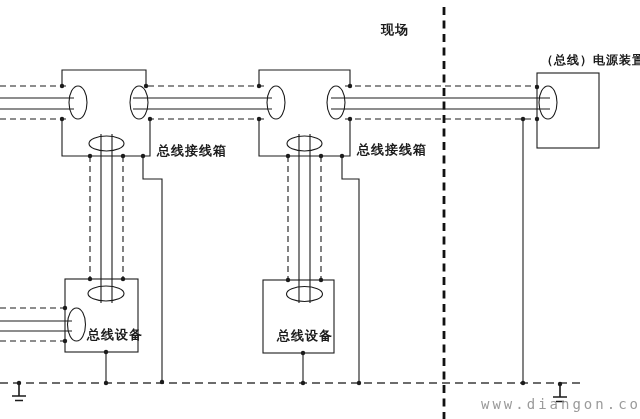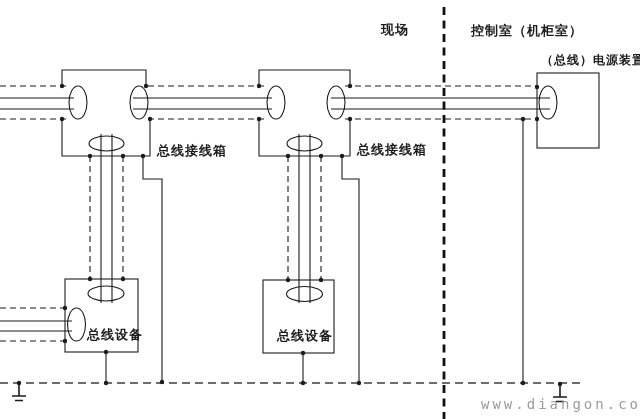--- a/index.html
+++ b/index.html
@@ -151,21 +151,20 @@
       <circle cx="537" cy="87" r="2.2"></circle>
         <circle cx="537" cy="119" r="2.2"></circle>
       <circle cx="523" cy="119" r="2.2"></circle>
         <circle cx="523" cy="383" r="2.2"></circle>
       <circle cx="19" cy="383" r="2.2"></circle>
         <circle cx="560" cy="384" r="2.2"></circle>
     </g>
   </svg>
 
   <div class="lbl lbl-field">现场</div>
-  <div class="lbl lbl-control">控制室（机柜室）</div>
   <div class="lbl lbl-power lbl-small">（总线）电源装置</div>
   <div class="lbl lbl-jbox1">总线接线箱</div>
   <div class="lbl lbl-jbox2">总线接线箱</div>
   <div class="lbl lbl-dev1">总线设备</div>
   <div class="lbl lbl-dev2">总线设备</div>
   <div class="watermark">www.diangon.com</div>
 
 </div>
 
 </body></html>

